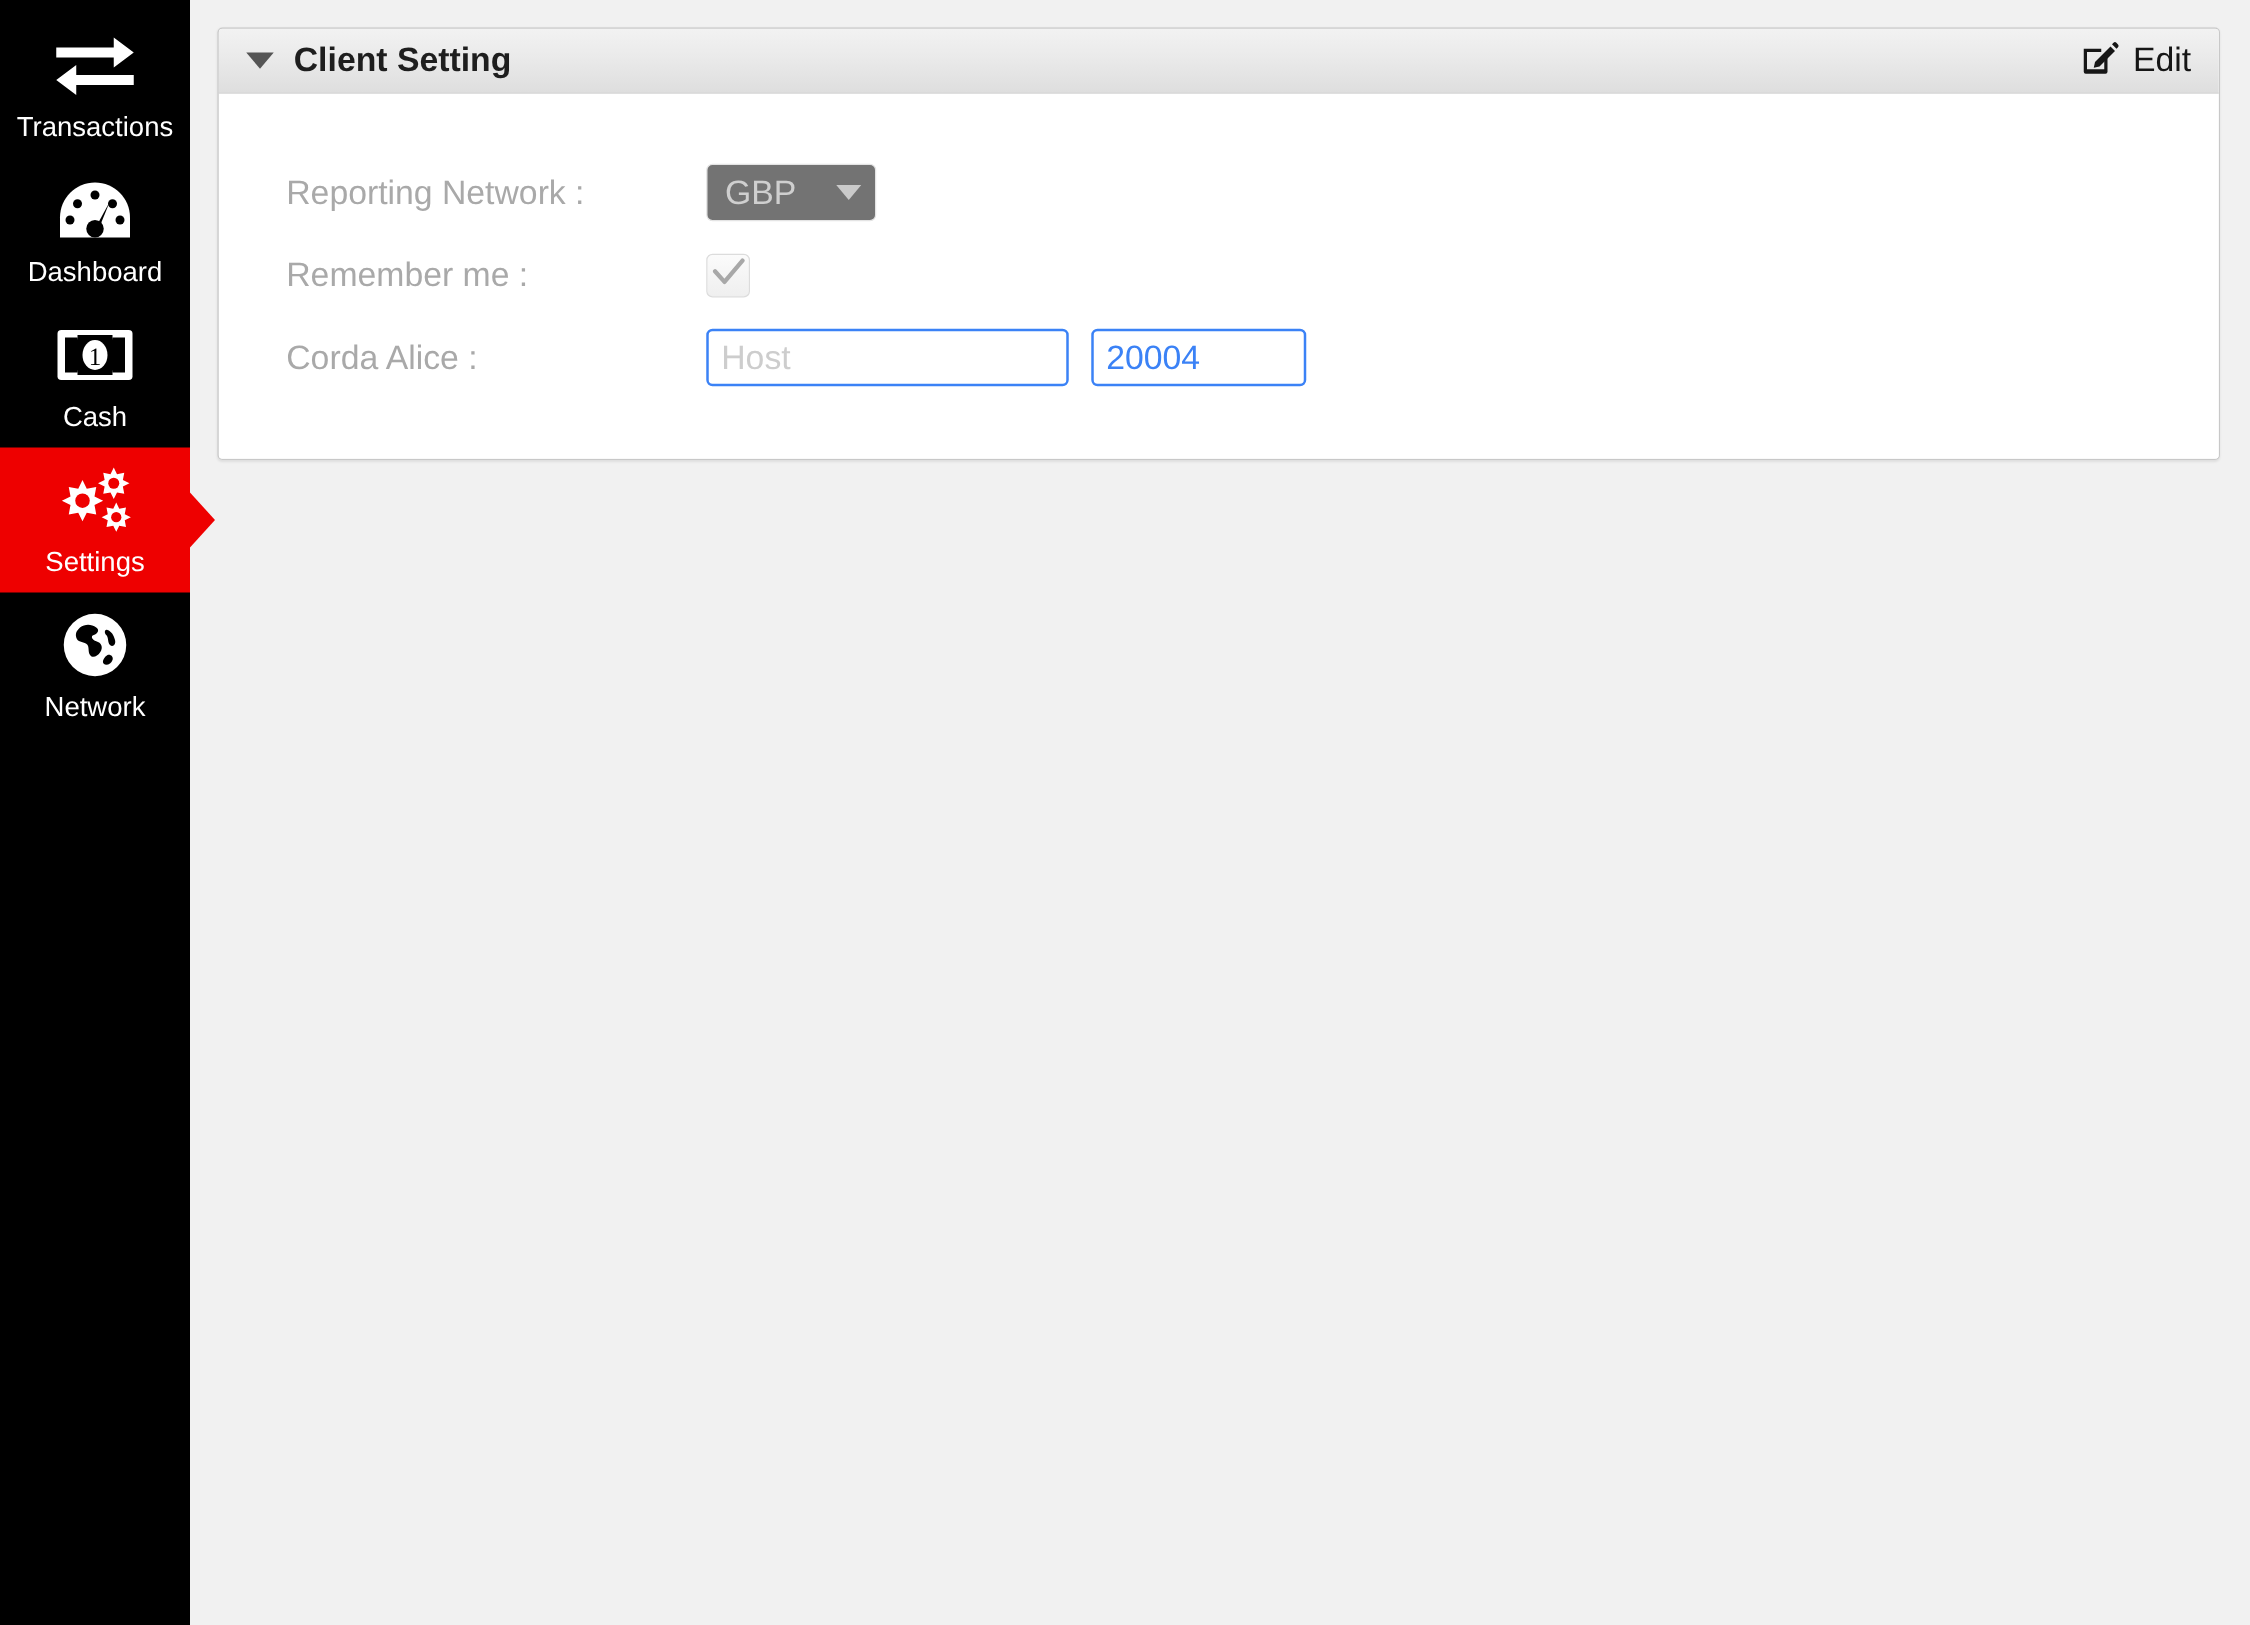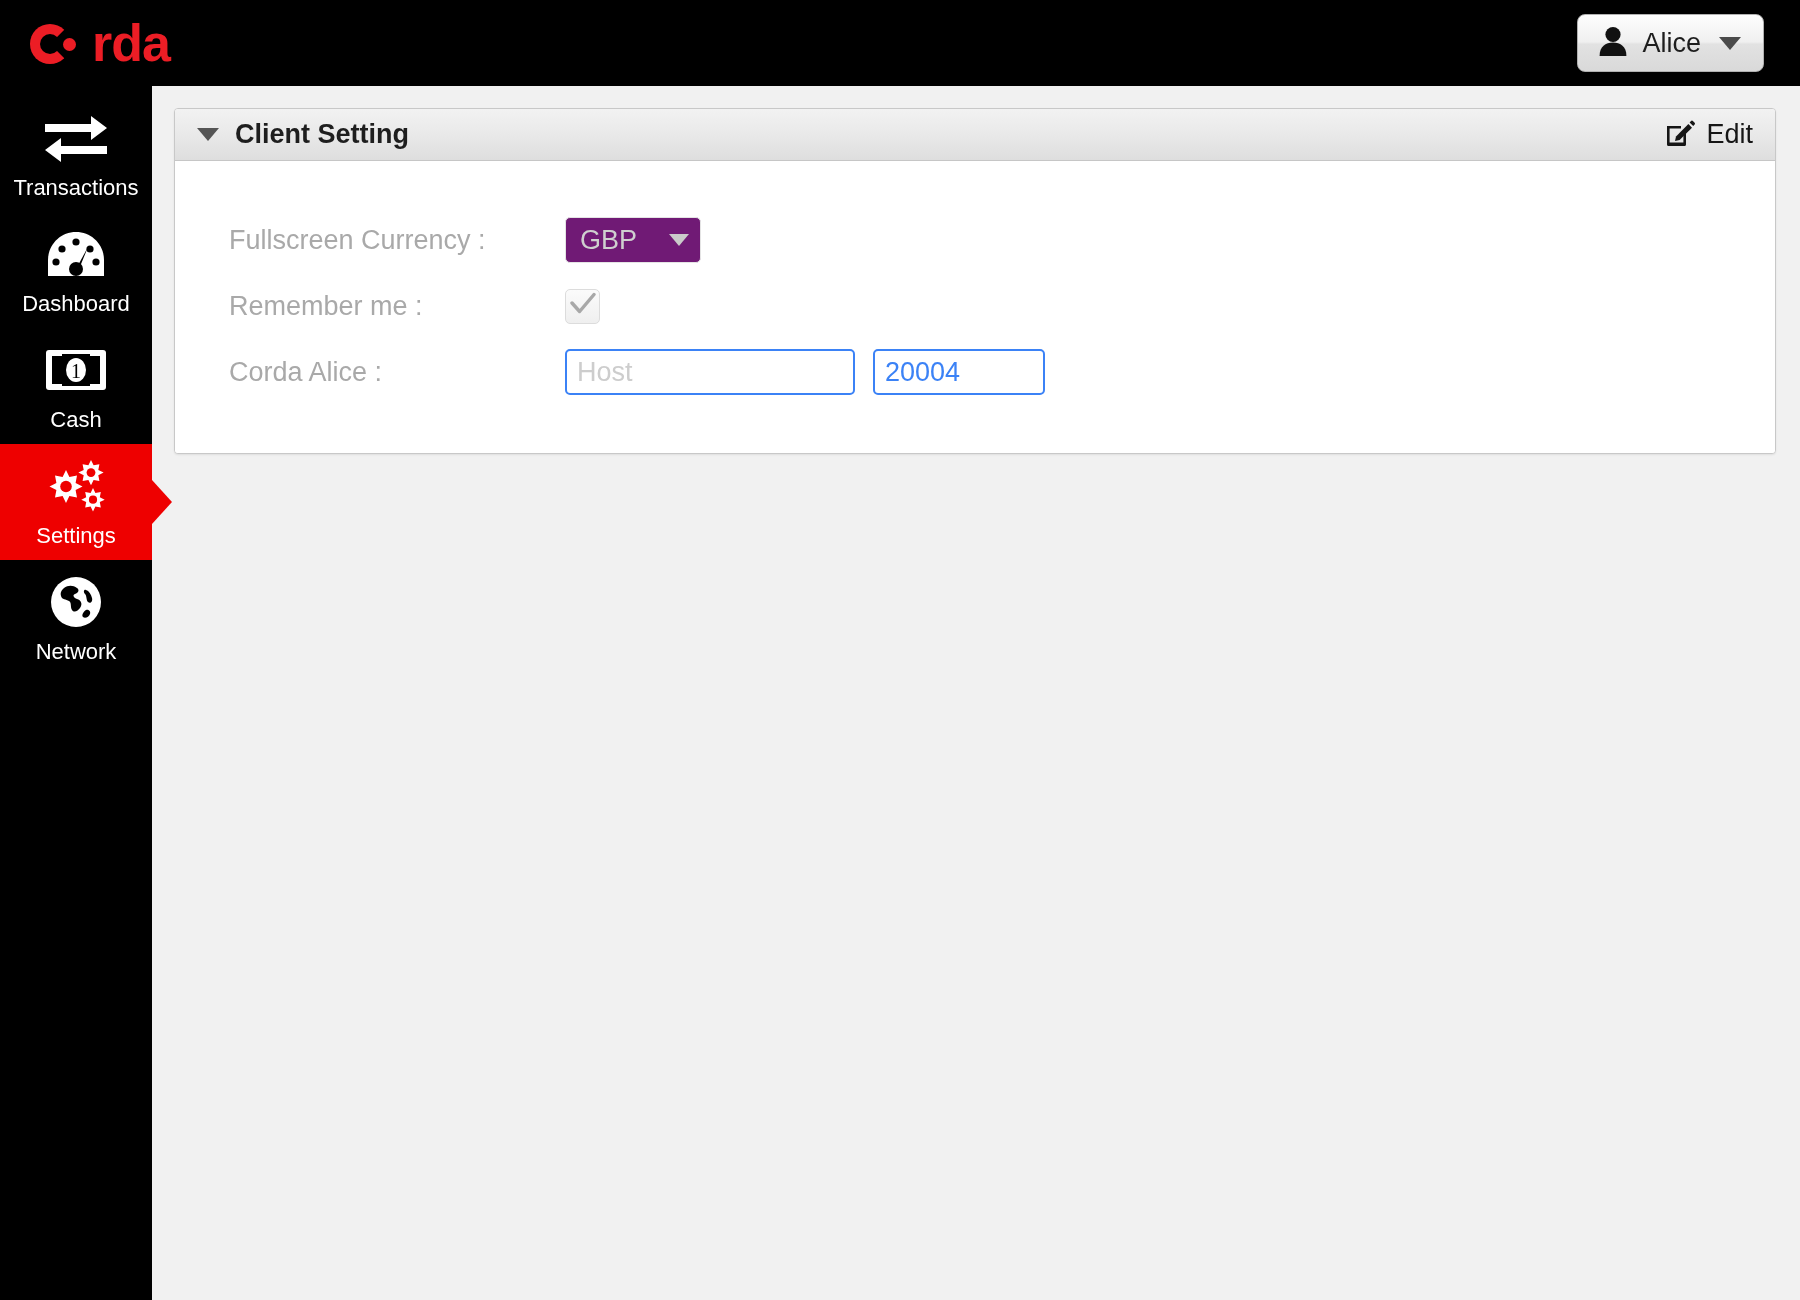--- a/index.html
+++ b/index.html
@@ -223,21 +223,21 @@
     align-items: center;
     gap: 10px;
   }
 
   
   .select-disabled {
     width: 136px;
     height: 46px;
     border: 1px solid #e4e4e4;
     border-radius: 5px;
-    background: #701a75;
+    background: #737373;
     display: flex;
     align-items: center;
     justify-content: space-between;
     padding: 0 12px 0 14px;
     cursor: default;
     gap: 32px;
   }
   .select-disabled .sel-value {
     font-size: 27px;
     color: #cfcfcf;
@@ -283,42 +283,20 @@
     bottom: 0;
     height: 8px;
     background: #f1f1f1;
   }
 </style>
 </head>
 <body>
 
 <div class="app">
 
-  <div class="topbar">
-
-    <div class="logo">
-      <span class="c-glyph">
-        <span class="ring"></span>
-        <span class="dot"></span>
-      </span>
-      <span class="rest">rda</span>
-    </div>
-
-    <div class="user-btn">
-      <span class="person-icon">
-        <svg width="30" height="32" viewBox="0 0 30 32">
-          <circle cx="15" cy="9.5" r="7.6" fill="#111"></circle>
-          <path d="M1.6 31 C1.6 21.5 7.6 17.6 15 17.6 C22.4 17.6 28.4 21.5 28.4 31 Z" fill="#111"></path>
-        </svg>
-      </span>
-      <span class="uname">Alice</span>
-      <span class="caret-down"></span>
-    </div>
-
-  </div>
 
   <div class="body-row">
 
     <div class="sidebar">
 
       <div class="nav-item">
         <span class="nav-icon">
           <svg width="66" height="48" viewBox="0 0 66 48">
             <path d="M2 10 H48 V2 L64 14 L48 26 V18 H2 Z" fill="#fff"></path>
             <path d="M64 32 H18 V24 L2 36 L18 48 V40 H64 Z" fill="#fff"></path>
@@ -405,21 +383,21 @@
                 <path d="M24.6 3.4 l1.2 -1.2 a1.6 1.6 0 0 1 2.3 0 l1.3 1.3 a1.6 1.6 0 0 1 0 2.3 l-1.2 1.2 Z" fill="#161616"></path>
               </svg>
             </span>
             <span class="edit-label">Edit</span>
           </div>
         </div>
 
         <div class="panel-body">
 
           <div class="form-row">
-            <div class="form-label">Fullscreen Currency :</div>
+            <div class="form-label">Reporting Network :</div>
             <div class="field-zone">
               <div class="select-disabled">
                 <span class="sel-value">GBP</span>
                 <span class="sel-caret"></span>
               </div>
             </div>
           </div>
 
 
           <div class="form-row">

